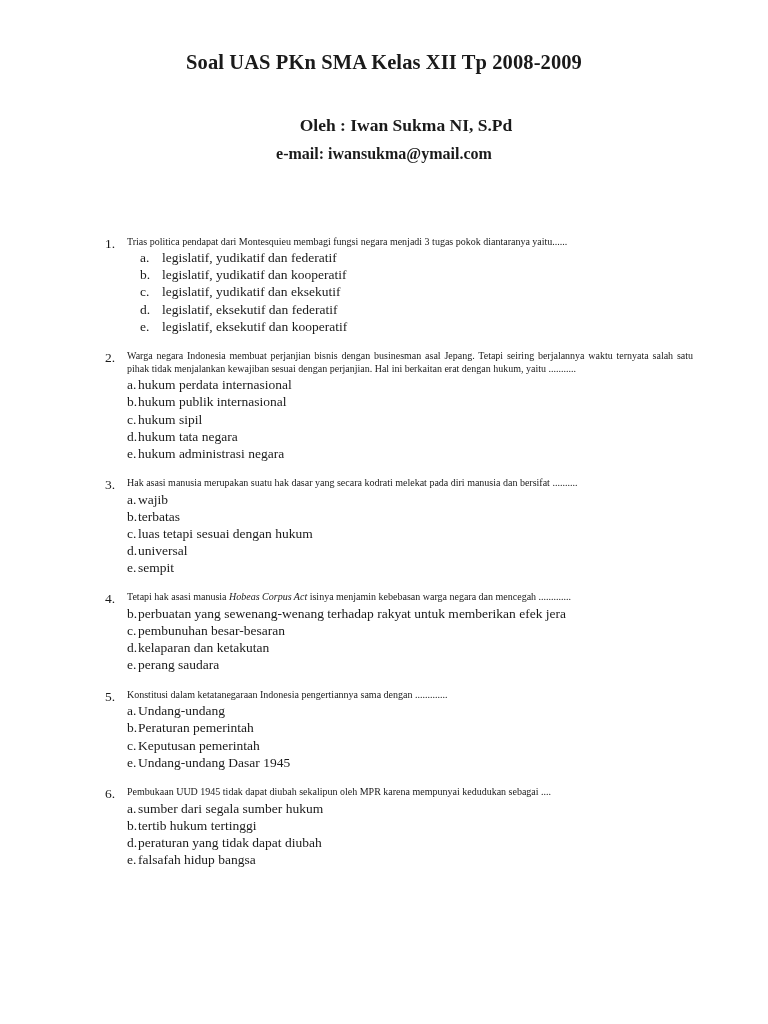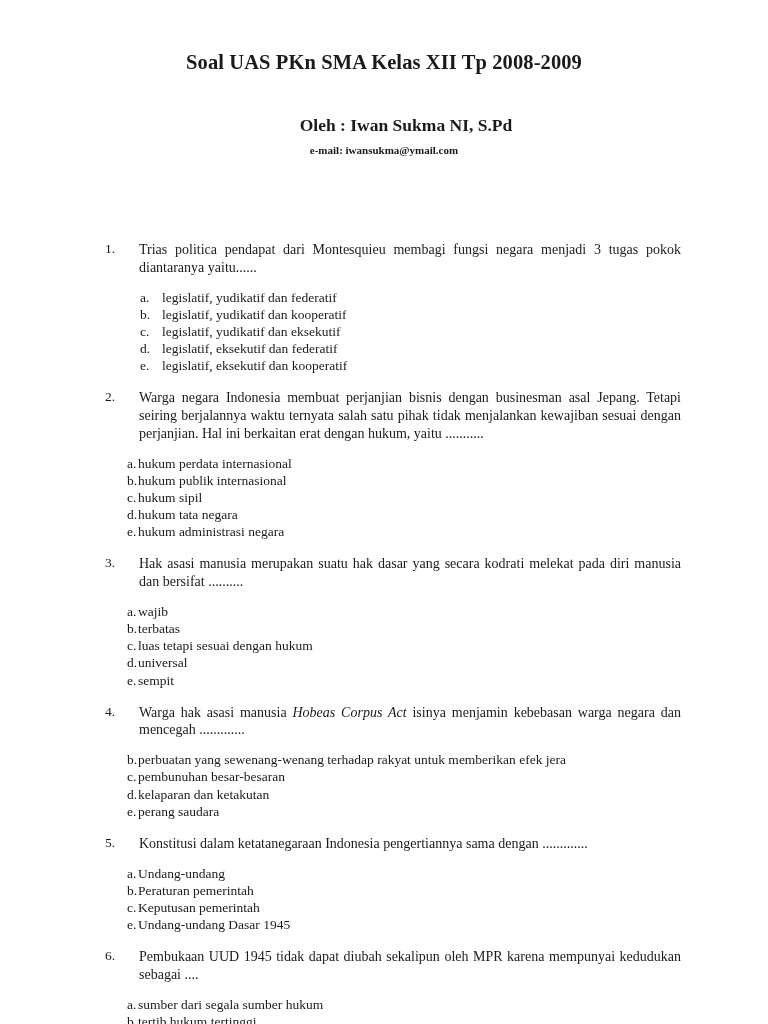--- a/index.html
+++ b/index.html
@@ -38,21 +38,21 @@
   }
   .doc-author {
     font-size: 17.5px;
     font-weight: bold;
     margin: 0;
     padding-top: 39px;
     line-height: 1.25;
     padding-left: 44px;
   }
   .doc-email {
-    font-size: 11px;
+    font-size: 16px;
     font-weight: bold;
     margin: 0;
     padding-top: 7px;
     line-height: 1.25;
   }
 
   
   .questions {
     margin: 0;
     padding: 0;
@@ -69,25 +69,25 @@
   .q-num {
     position: absolute;
     left: 0;
     top: 0;
     width: 20px;
     font-size: 13.5px;
     line-height: 1.25;
     text-align: left;
   }
   .q-stem {
-    font-size: 14px;
+    font-size: 10px;
     line-height: 1.27;
     text-align: justify;
     text-justify: inter-word;
-    margin: 12px;
+    margin: 0;
   }
   .q-stem .it {
     font-style: italic;
   }
   .options {
     margin: 0;
     padding: 0;
     list-style: none;
     margin-top: 1px;
   }
@@ -152,21 +152,21 @@
         <ul class="options tight">
           <li><span class="opt-letter">a.</span><span class="opt-text">wajib</span></li>
           <li><span class="opt-letter">b.</span><span class="opt-text">terbatas</span></li>
           <li><span class="opt-letter">c.</span><span class="opt-text">luas tetapi sesuai dengan hukum</span></li>
           <li><span class="opt-letter">d.</span><span class="opt-text">universal</span></li>
           <li><span class="opt-letter">e.</span><span class="opt-text">sempit</span></li>
         </ul>
       </li>
       <li class="question-block">
         <span class="q-num">4.</span>
-        <p class="q-stem"><span>Warga hak asasi manusia </span><span class="it">Hobeas Corpus Act</span><span> isinya menjamin kebebasan warga negara dan mencegah .............</span></p>
+        <p class="q-stem"><span>Tetapi hak asasi manusia </span><span class="it">Hobeas Corpus Act</span><span> isinya menjamin kebebasan warga negara dan mencegah .............</span></p>
         <ul class="options tight">
           <li><span class="opt-letter">b.</span><span class="opt-text">perbuatan yang sewenang-wenang terhadap rakyat untuk memberikan efek jera</span></li>
           <li><span class="opt-letter">c.</span><span class="opt-text">pembunuhan besar-besaran</span></li>
           <li><span class="opt-letter">d.</span><span class="opt-text">kelaparan dan ketakutan</span></li>
           <li><span class="opt-letter">e.</span><span class="opt-text">perang saudara</span></li>
         </ul>
       </li>
       <li class="question-block">
         <span class="q-num">5.</span>
         <p class="q-stem"><span>Konstitusi dalam ketatanegaraan Indonesia pengertiannya sama dengan .............</span></p>

